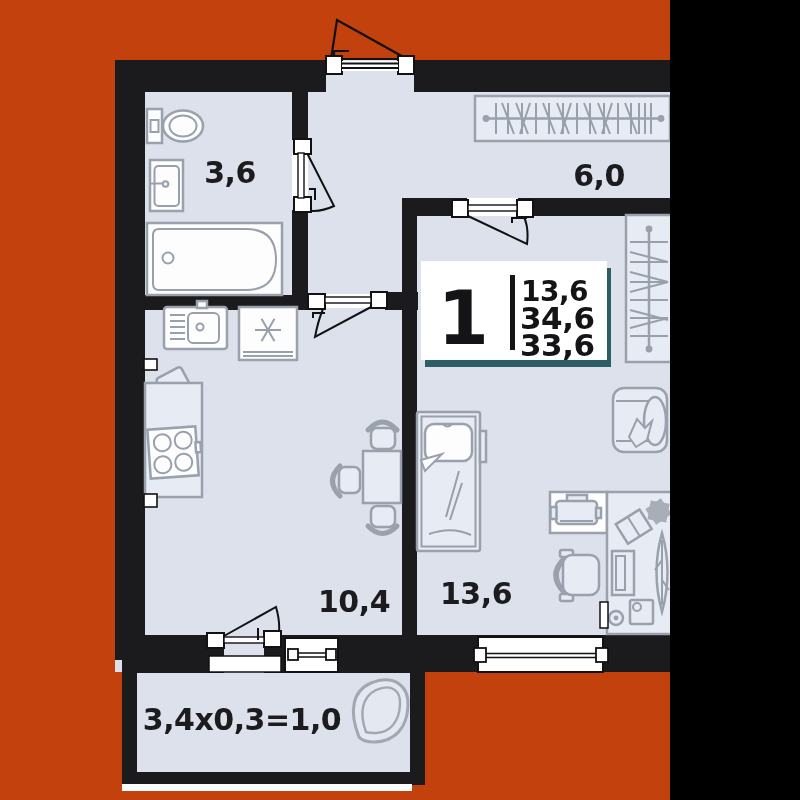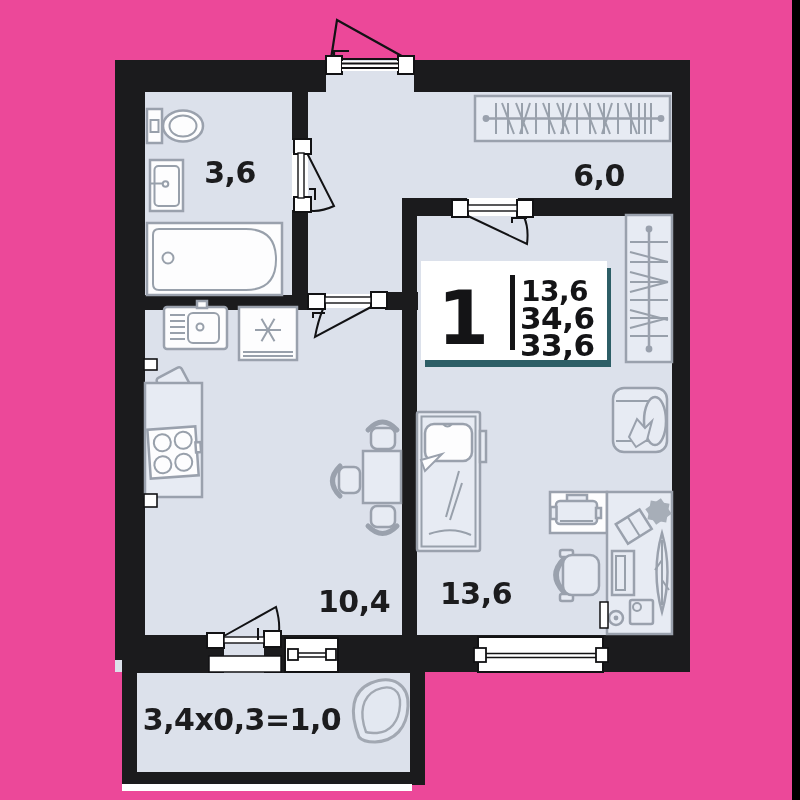--- a/index.html
+++ b/index.html
@@ -1,16 +1,16 @@
 <!DOCTYPE html>
 <html><head>
 <meta charset="utf-8">
 <style>
   html,body{margin:0;padding:0;background:#000;}
-  .stage{position:relative;width:792px;height:800px;background:#ec4899;overflow:hidden;}
+  .stage{position:relative;width:670px;height:800px;background:#c2410c;overflow:hidden;}
   svg{display:block;}
   .wall{fill:#1b1b1d;}
   .floor{fill:#dce1eb;}
   .furn{fill:#e7ebf3;stroke:#9aa1ad;stroke-width:2.5;}
   .fix{fill:#fdfdfe;stroke:#9aa1ad;stroke-width:2.5;}
   .ln{stroke:#9aa1ad;stroke-width:2.5;fill:none;stroke-linecap:round;}
   .lnt{stroke:#98a0ab;stroke-width:2;fill:none;}
   .thick{stroke:#9aa1ad;stroke-width:5;fill:none;stroke-linecap:round;}
   .dk{stroke:#121214;fill:none;}
   .wht{fill:#ffffff;stroke:#121214;}

